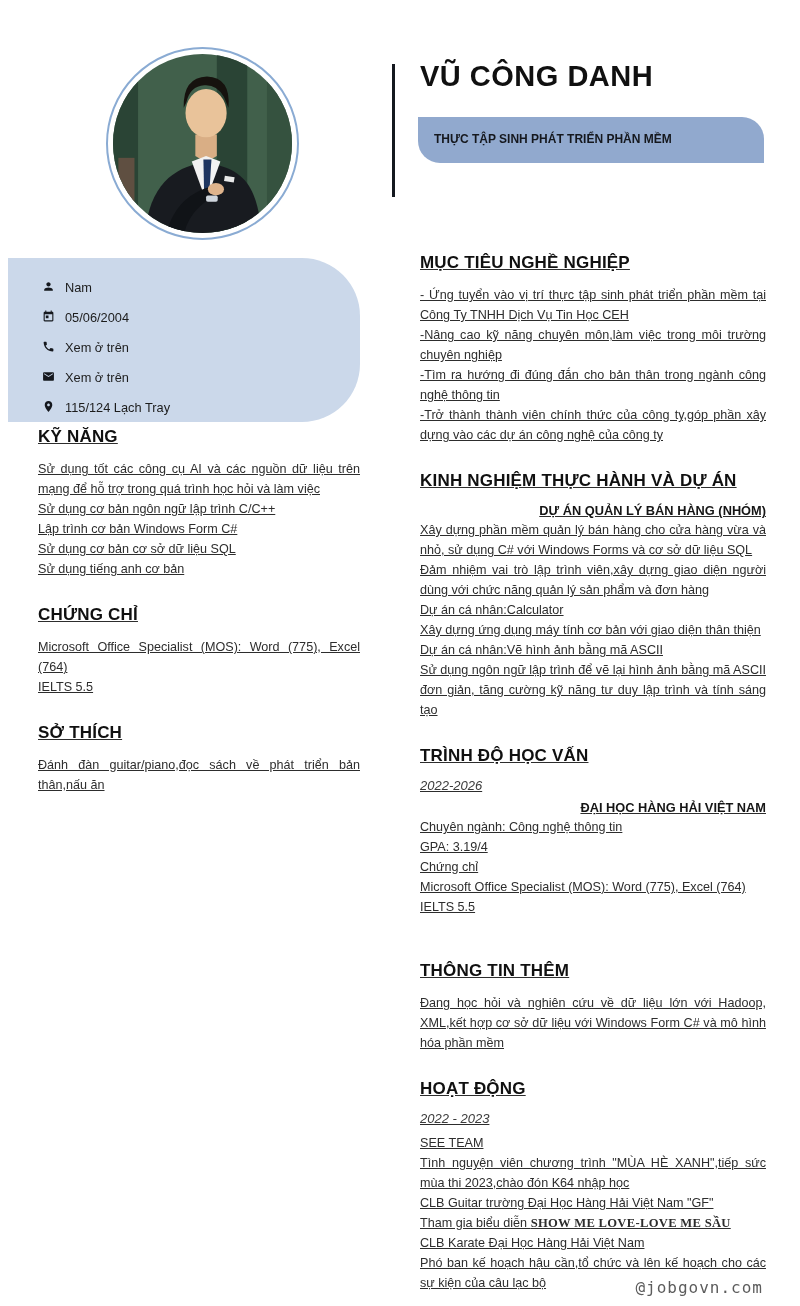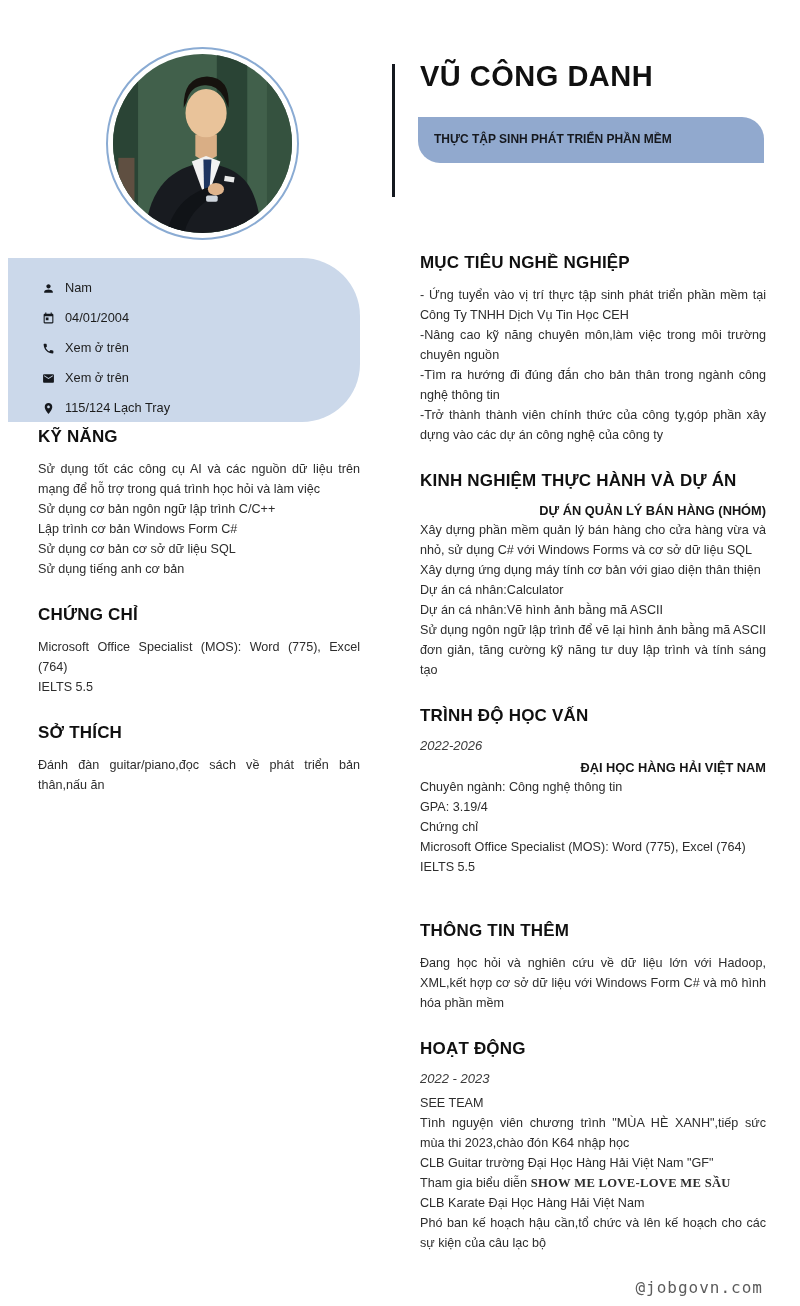--- a/index.html
+++ b/index.html
@@ -22,29 +22,29 @@
     position:absolute;left:418px;top:117px;width:346px;box-sizing:border-box;
     background:var(--title-box,#91a9ce);border-radius:0 22px 0 22px;
     padding:10px 16px 11px;font-size:12px;font-weight:700;line-height:25px;color:#15181e;
   }
   
   .contact-box{
     position:absolute;left:8px;top:258px;width:352px;height:164px;box-sizing:border-box;
     background:var(--contact-box,#cbd8ea);border-radius:0 58px 58px 0;
     padding:22px 0 0 34px;
   }
-  .contact-row{display:flex;align-items:flex-end;gap:10px;margin:0 0 15px;font-size:12.8px;color:#1c1c1c;}
+  .contact-row{display:flex;align-items:flex-start;gap:10px;margin:0 0 15px;font-size:12.8px;color:#1c1c1c;}
   .contact-row svg{width:13px;height:13px;flex:0 0 13px;fill:#15181e;}
   
   .left-col{position:absolute;left:38px;top:427px;width:322px;}
   .right-col{position:absolute;left:420px;top:253px;width:346px;}
   h2.sec{
     margin:0 0 12px;font-size:17px;font-weight:700;color:var(--heading-text,#101010);letter-spacing:.2px;
   }
-  .block{margin:0 0 26px;}
+  .block{margin:0 0 26px;text-decoration:underline;}
   .block.xgap{margin-top:44px;}
   .para{font-size:12.6px;line-height:20px;text-align:justify;margin:0;color:var(--body-text,#2d2d2d);}
   .period{font-size:13px;font-style:italic;color:#3a3a3a;margin:0 0 7px;}
   .subtitle{font-size:12.8px;font-weight:700;color:#151515;margin:0 0 2px;text-align:right;}
   .serif-bold{font-family:"Liberation Serif","DejaVu Serif",serif;font-weight:700;letter-spacing:.3px;margin-top:8px;}
   
   .watermark{
     position:absolute;right:37px;bottom:9px;
     font-family:"DejaVu Sans Mono","Liberation Mono",monospace;
     font-size:16px;letter-spacing:1px;color:var(--watermark-text,#5c5c5c);
@@ -85,21 +85,21 @@
     <div class="contact-row">
       <svg viewBox="0 0 24 24">
           <path d="M12 12c2.21 0 4-1.79 4-4s-1.79-4-4-4-4 1.79-4 4 1.79 4 4 4zm0 2c-2.67 0-8 1.34-8 4v2h16v-2c0-2.66-5.33-4-8-4z"></path>
         </svg>
       <span>Nam</span>
     </div>
     <div class="contact-row">
       <svg viewBox="0 0 24 24">
           <path d="M19 3h-1V1h-2v2H8V1H6v2H5c-1.11 0-1.99.9-1.99 2L3 19c0 1.1.89 2 2 2h14c1.1 0 2-.9 2-2V5c0-1.1-.9-2-2-2zm0 16H5V8h14v11zM7 10h5v5H7z"></path>
         </svg>
-      <span>04/01/2004</span>
+      <span>05/06/2004</span>
     </div>
     <div class="contact-row">
       <svg viewBox="0 0 24 24">
           <path d="M6.62 10.79c1.44 2.83 3.76 5.14 6.59 6.59l2.2-2.2c.27-.27.67-.36 1.02-.24 1.12.37 2.33.57 3.57.57.55 0 1 .45 1 1V20c0 .55-.45 1-1 1-9.39 0-17-7.61-17-17 0-.55.45-1 1-1h3.5c.55 0 1 .45 1 1 0 1.25.2 2.45.57 3.57.11.35.03.74-.25 1.02l-2.2 2.2z"></path>
         </svg>
       <span>Xem ở trên</span>
     </div>
     <div class="contact-row">
       <svg viewBox="0 0 24 24">
           <path d="M20 4H4c-1.1 0-2 .9-2 2v12c0 1.1.9 2 2 2h16c1.1 0 2-.9 2-2V6c0-1.1-.9-2-2-2zm0 4-8 5-8-5V6l8 5 8-5v2z"></path>
@@ -138,33 +138,34 @@
           <div class="para">Đánh đàn guitar/piano,đọc sách về phát triển bản thân,nấu ăn</div>
         </div>
     </div>
   </div>
 
   <div class="right-col">
     <div class="block">
       <h2 class="sec">MỤC TIÊU NGHỀ NGHIỆP</h2>
       <div>
           <div class="para">- Ứng tuyển vào vị trí thực tập sinh phát triển phần mềm tại Công Ty TNHH Dịch Vụ Tin Học CEH</div>
-          <div class="para"> -Nâng cao kỹ năng chuyên môn,làm việc trong môi trường chuyên nguồn</div>
+          <div class="para"> -Nâng cao kỹ năng chuyên môn,làm việc trong môi trường chuyên nghiệp</div>
           <div class="para">-Tìm ra hướng đi đúng đắn cho bản thân trong ngành công nghệ thông tin</div>
           <div class="para">-Trở thành thành viên chính thức của công ty,góp phần xây dựng vào các dự án công nghệ của công ty</div>
         </div>
     </div>
 
     <div class="block">
       <h2 class="sec">KINH NGHIỆM THỰC HÀNH VÀ DỰ ÁN</h2>
       <p class="subtitle">DỰ ÁN QUẢN LÝ BÁN HÀNG (NHÓM)</p>
       <div>
           <div class="para">Xây dựng phần mềm quản lý bán hàng cho cửa hàng vừa và nhỏ, sử dụng C# với Windows Forms và cơ sở dữ liệu SQL</div>
+          <div class="para">Đảm nhiệm vai trò lập trình viên,xây dựng giao diện người dùng với chức năng quản lý sản phẩm và đơn hàng</div>
+          <div class="para">Dự án cá nhân:Calculator</div>
           <div class="para">Xây dựng ứng dụng máy tính cơ bản với giao diện thân thiện</div>
-          <div class="para">Dự án cá nhân:Calculator</div>
           <div class="para">Dự án cá nhân:Vẽ hình ảnh bằng mã ASCII</div>
           <div class="para">Sử dụng ngôn ngữ lập trình để vẽ lại hình ảnh bằng mã ASCII đơn giản, tăng cường kỹ năng tư duy lập trình và tính sáng tạo</div>
         </div>
     </div>
 
     <div class="block">
       <h2 class="sec">TRÌNH ĐỘ HỌC VẤN</h2>
       <p class="period">2022-2026</p>
       <p class="subtitle">ĐẠI HỌC HÀNG HẢI VIỆT NAM</p>
       <div>

